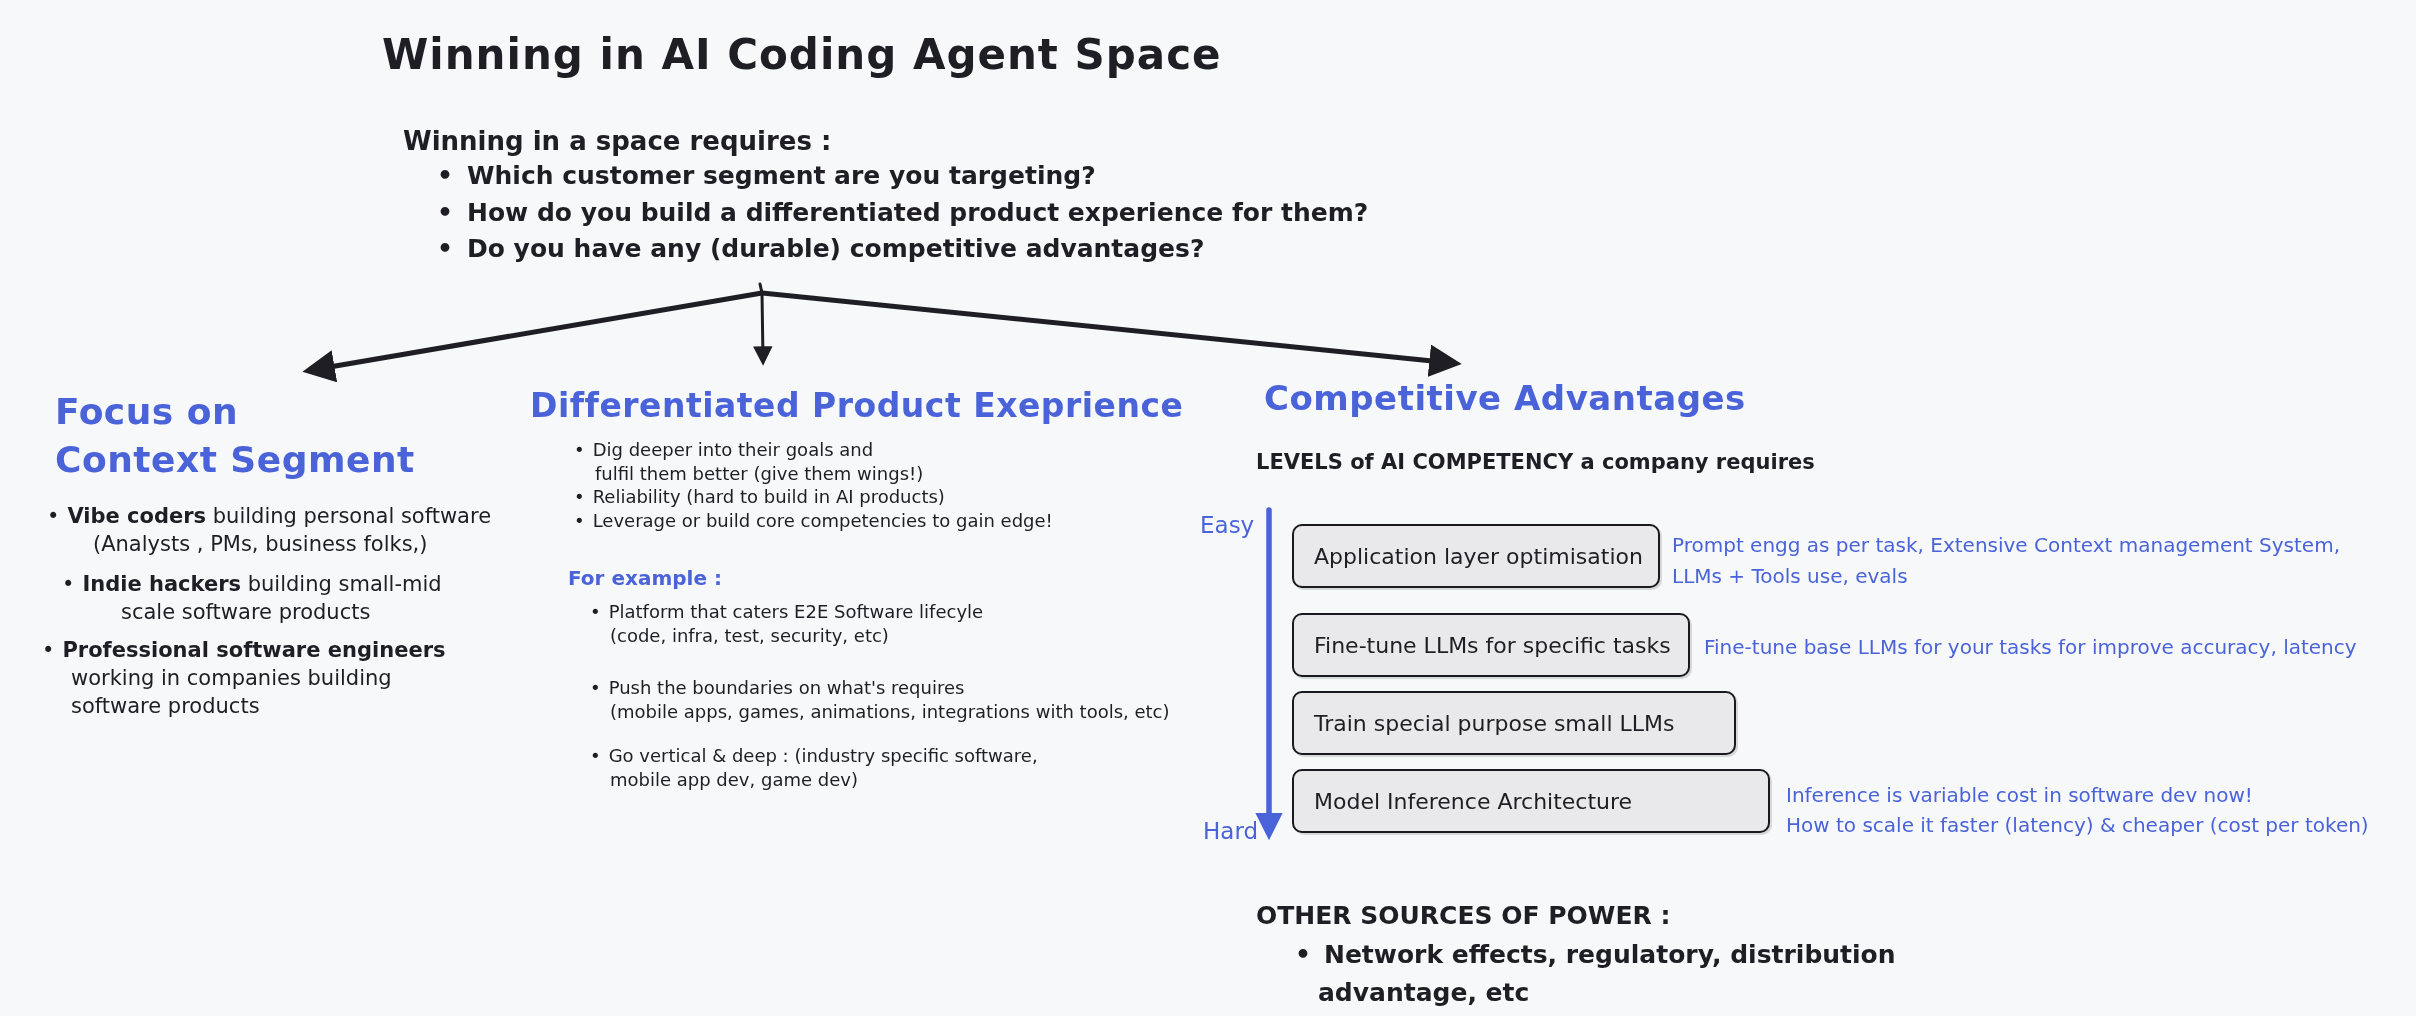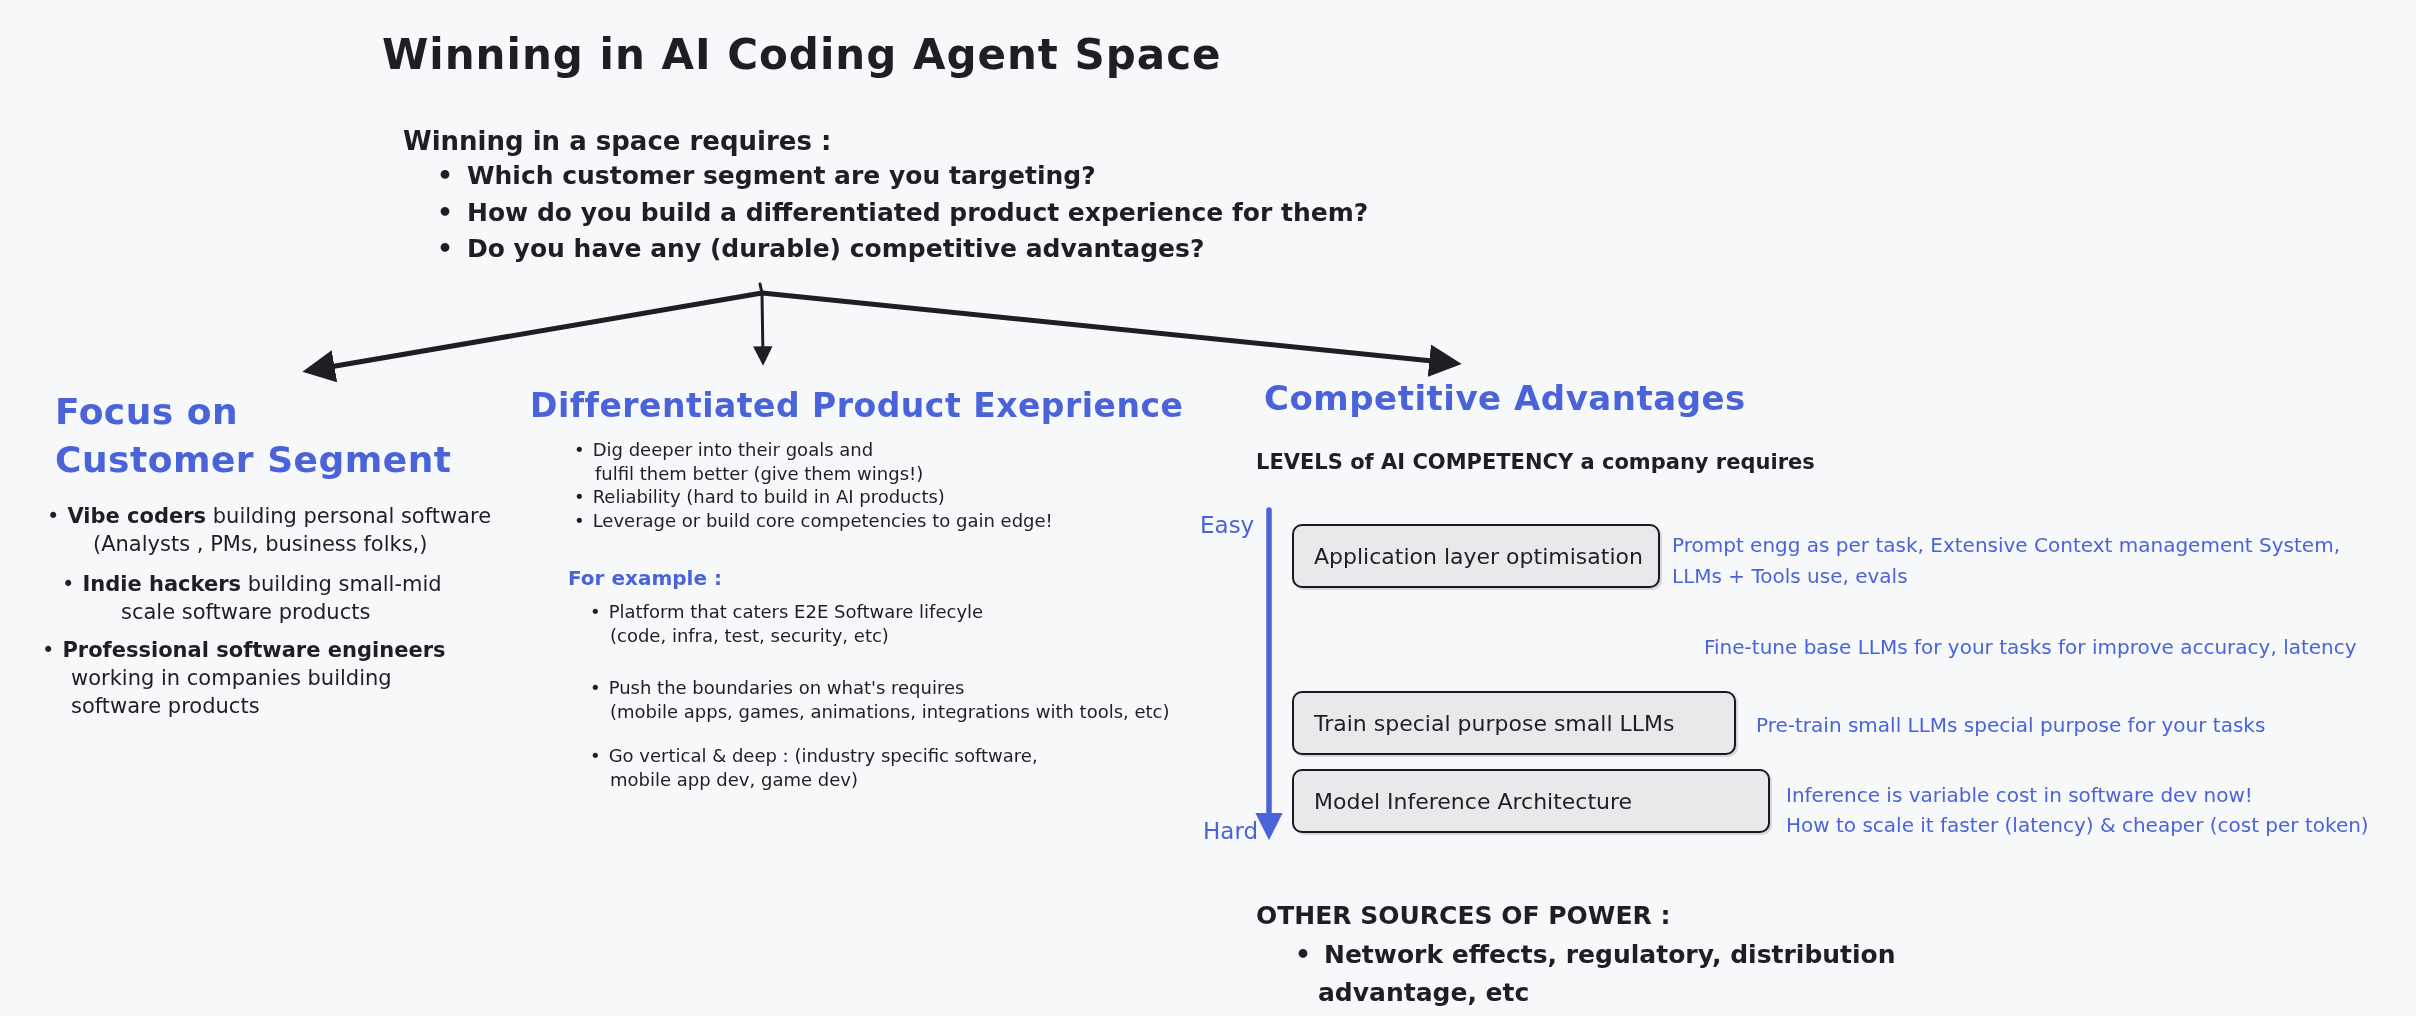--- a/index.html
+++ b/index.html
@@ -94,21 +94,21 @@
     </defs>
     <path class="stroke-ink" d="M762 293 L760 284" stroke-width="3"></path>
     <path class="stroke-ink" d="M762 293 L312 370" stroke-width="5" marker-end="url(#ah-dark)"></path>
     <path class="stroke-ink" d="M762 293 L763 360" stroke-width="3" marker-end="url(#ah-dark)"></path>
     <path class="stroke-ink" d="M762 293 L1452 363" stroke-width="5" marker-end="url(#ah-dark)"></path>
     <path class="stroke-accent" d="M1269 510 L1269 832" stroke-width="5.5" marker-end="url(#ah-blue)"></path>
   </svg>
 
   <div class="abs cs-heading accent">
     <div>Focus on</div>
-    <div>Customer Segment</div>
+    <div>Context Segment</div>
   </div>
 
   <div class="abs cs-bullet" style="left:47px;top:502px;">
     <div class="row">
       <span>•</span>
       <span><b>Vibe coders</b><span> building personal software</span></span>
     </div>
     <div style="margin-left:46px;">(Analysts , PMs, business folks,)</div>
   </div>
 
@@ -182,29 +182,29 @@
   <div class="abs axis-label" style="left:1203px;top:818px;">Hard</div>
 
   <div class="abs level-box" style="left:1292px;top:524px;width:368px;height:64px;">
     <span>Application layer optimisation</span>
   </div>
   <div class="abs note" style="left:1672px;top:530px;">
     <div>Prompt engg as per task, Extensive Context management System,</div>
     <div>LLMs + Tools use, evals</div>
   </div>
 
+  <div class="abs level-box" style="left:1292px;top:613px;width:398px;height:64px;">
+    <span>Fine-tune LLMs for specific tasks</span>
+  </div>
   <div class="abs note" style="left:1704px;top:632px;">
     <div>Fine-tune base LLMs for your tasks for improve accuracy, latency</div>
   </div>
 
   <div class="abs level-box" style="left:1292px;top:691px;width:444px;height:64px;">
     <span>Train special purpose small LLMs</span>
-  </div>
-  <div class="abs note" style="left:1756px;top:710px;">
-    <div>Pre-train small LLMs special purpose for your tasks</div>
   </div>
 
   <div class="abs level-box" style="left:1292px;top:769px;width:478px;height:64px;">
     <span>Model Inference Architecture</span>
   </div>
   <div class="abs osp-heading">OTHER SOURCES OF POWER :</div>
 
   <div class="abs note" style="left:1786px;top:780px;line-height:30px;">
     <div>Inference is variable cost in software dev now!</div>
     <div>How to scale it faster (latency) &amp; cheaper (cost per token)</div>

